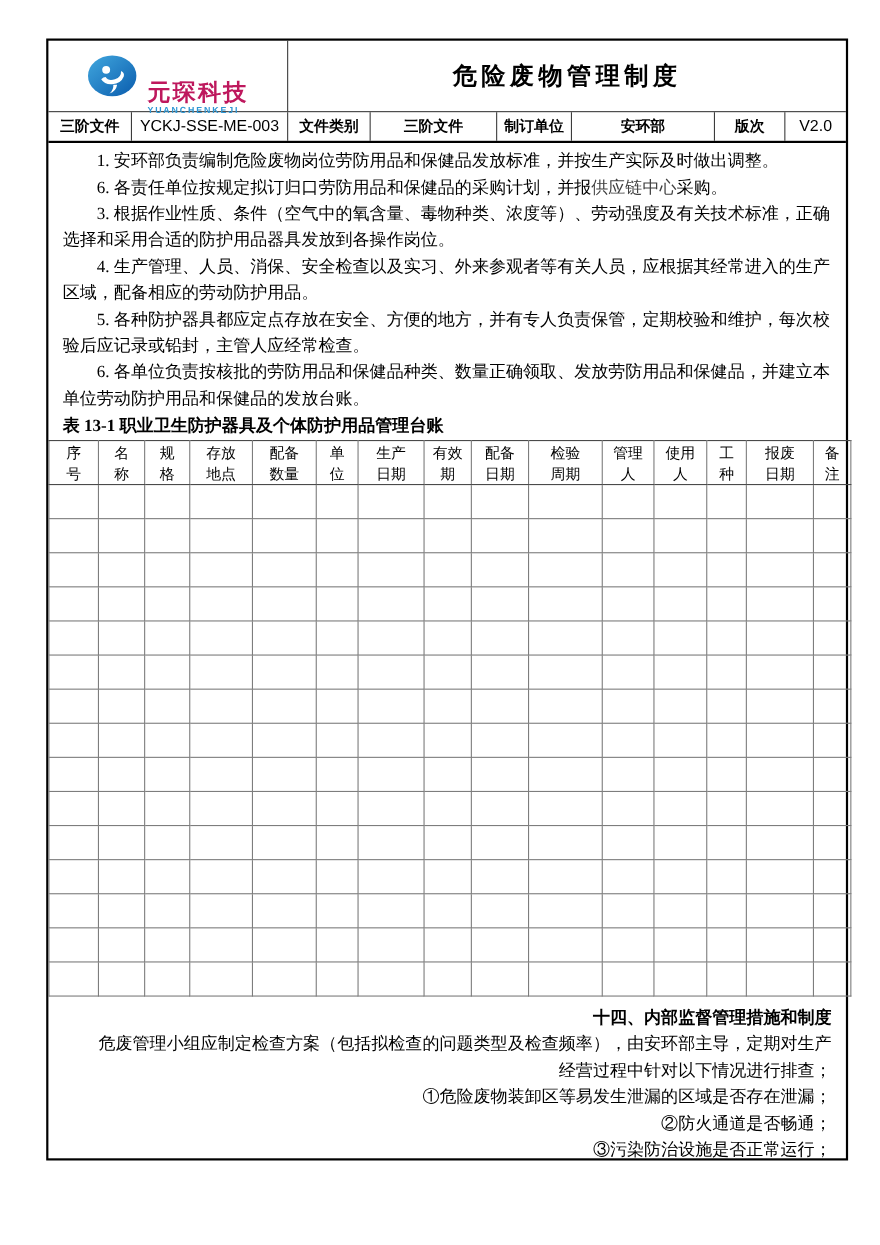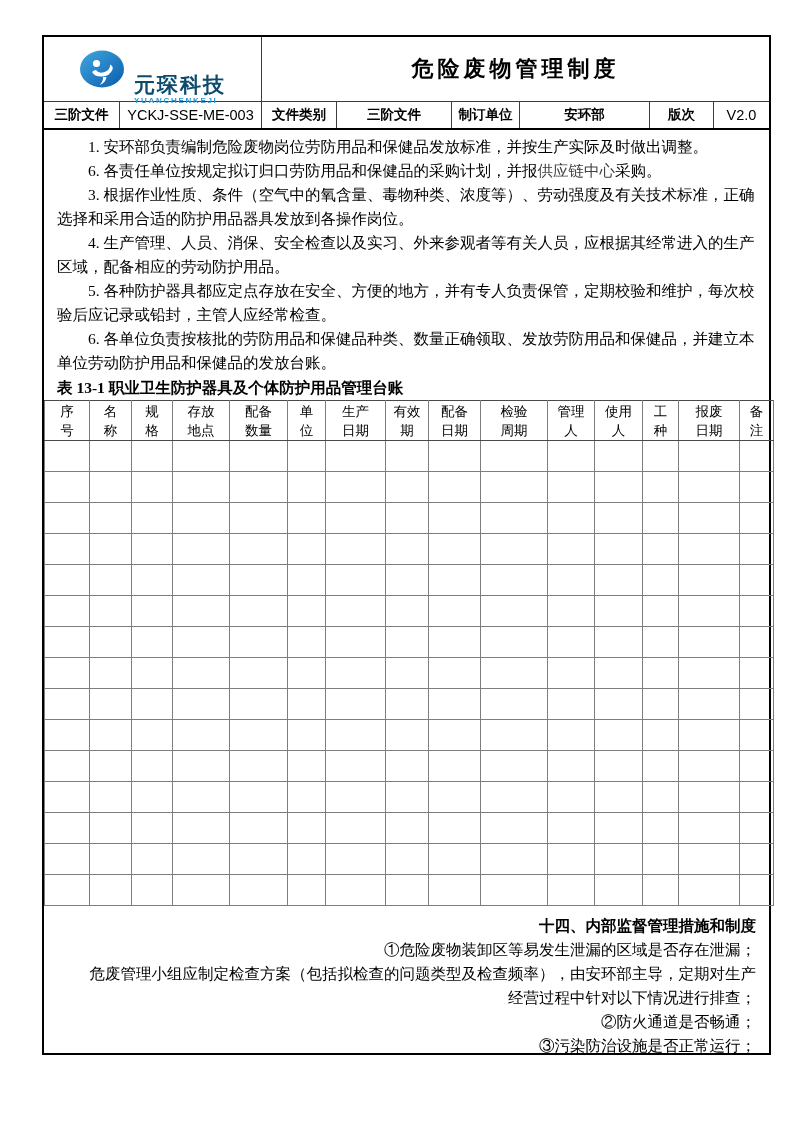--- a/index.html
+++ b/index.html
@@ -15,21 +15,21 @@
   }
   
   .doc-header { display: flex; height: 65px; border-bottom: 1px solid #3c3c3c; }
   .logo-cell {
     width: 218px; border-right: 1px solid #3c3c3c;
     display: flex; align-items: center; justify-content: center; gap: 9px;
   }
   .brand-text { display: flex; flex-direction: column; align-items: flex-start; }
   .brand-cn {
     font-family: "Liberation Sans", sans-serif;
-    font-size: 21px; font-weight: bold; color: #0c4a6e; letter-spacing: 2px; line-height: 23px; margin-top: 41px;
+    font-size: 21px; font-weight: bold; color: #be185d; letter-spacing: 2px; line-height: 23px; margin-top: 41px;
   }
   .brand-en {
     font-family: "Liberation Sans", sans-serif;
     font-size: 8px; font-weight: bold; color: #2d96d3; letter-spacing: 1.7px; line-height: 10px;
   }
   .title-cell { flex: 1; display: flex; align-items: center; justify-content: center; }
   .doc-title { font-size: 22px; font-weight: bold; letter-spacing: 4px; }
   
   .meta-row {
     display: flex; height: 28px; border-bottom: 2px solid #000;
@@ -417,19 +417,19 @@
           <td></td>
           <td></td>
           <td></td>
           <td></td>
         </tr>
       </tbody>
   </table>
 
   <div class="section14">
     <p class="sec-heading">十四、内部监督管理措施和制度</p>
+    <p class="para">危废管理小组应制定检查方案（包括拟检查的问题类型及检查频率），由安环部主导，定期对生产经营过程中针对以下情况进行排查；</p>
     <p class="para">①危险废物装卸区等易发生泄漏的区域是否存在泄漏；</p>
-    <p class="para">危废管理小组应制定检查方案（包括拟检查的问题类型及检查频率），由安环部主导，定期对生产经营过程中针对以下情况进行排查；</p>
     <p class="para">②防火通道是否畅通；</p>
     <p class="para">③污染防治设施是否正常运行；</p>
   </div>
 
 </div>
 
 </body></html>

